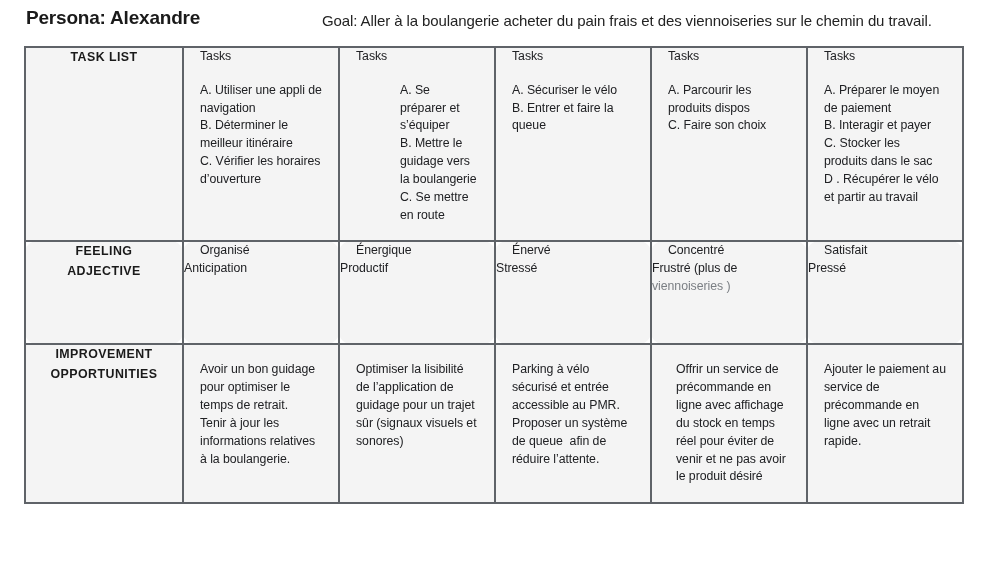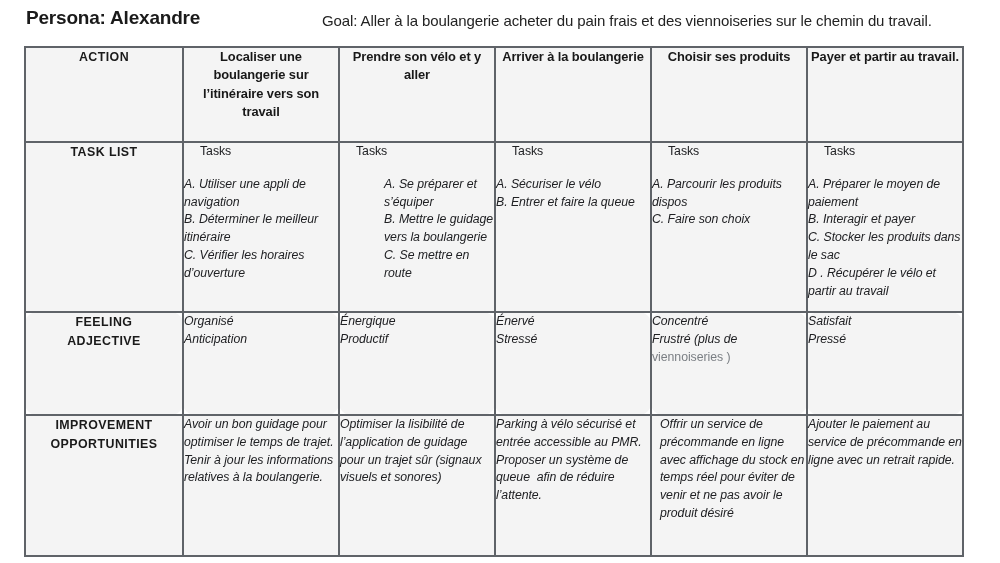--- a/index.html
+++ b/index.html
@@ -111,22 +111,21 @@
   tr.row-tasks td  { height: 168px; }
   tr.row-feeling td{ height: 101px; border-radius: 12px; }
   tr.row-improve td{ height: 139px; }
 
   .tasks-title {
     margin: 0 0 15px 16px;
   }
   .tasks-list,
   .feeling-list,
   .improve-text {
-    margin: 0;
-    font-style: italic;
+    margin: 16px;
   }
   .muted {
     color: #7b7f84;
   }
 </style>
 </head>
 <body>
 
 <div class="page">
 
@@ -139,28 +138,20 @@
     <colgroup>
       <col class="col-label">
       <col class="col-stage">
         <col class="col-stage">
         <col class="col-stage">
         <col class="col-stage">
         <col class="col-stage">
     </colgroup>
     <tbody>
 
-      <tr class="row-action">
-        <td class="row-label" style="white-space: pre-wrap;">ACTION</td>
-        <td class="action-head">Localiser une boulangerie sur l’itinéraire vers son travail</td>
-        <td class="action-head">Prendre son vélo et y aller</td>
-        <td class="action-head">Arriver à la boulangerie</td>
-        <td class="action-head">Choisir ses produits</td>
-        <td class="action-head">Payer et partir au travail.</td>
-      </tr>
 
       <tr class="row-tasks">
         <td class="row-label" style="white-space: pre-wrap;">TASK LIST</td>
         <td class="cell-body">
           <div class="tasks-title">Tasks</div>
           <div class="tasks-list" style="white-space: pre-wrap;">A. Utiliser une appli de navigation
 B. Déterminer le meilleur itinéraire
 C. Vérifier les horaires d’ouverture</div>
         </td>
         <td class="cell-body">
@@ -210,21 +201,21 @@
         <td class="cell-body">
           <span class="feeling-list" style="white-space: pre-wrap;">Satisfait
 Pressé</span><span class="muted"></span>
         </td>
       </tr>
 
       <tr class="row-improve">
         <td class="row-label" style="white-space: pre-wrap;">IMPROVEMENT
 OPPORTUNITIES</td>
         <td class="cell-body">
-          <div class="improve-text" style="white-space: pre-wrap;">Avoir un bon guidage pour optimiser le temps de trajet.
+          <div class="improve-text" style="white-space: pre-wrap;">Avoir un bon guidage pour optimiser le temps de retrait.
 Tenir à jour les informations relatives à la boulangerie.</div>
         </td>
         <td class="cell-body">
           <div class="improve-text" style="white-space: pre-wrap;">Optimiser la lisibilité de l’application de guidage pour un trajet sûr (signaux visuels et sonores)</div>
         </td>
         <td class="cell-body">
           <div class="improve-text" style="white-space: pre-wrap;">Parking à vélo sécurisé et entrée accessible au PMR. Proposer un système de queue  afin de réduire l’attente.</div>
         </td>
         <td class="cell-body">
           <div class="improve-text" style="white-space: pre-wrap; padding-left: 8px;">Offrir un service de précommande en ligne avec affichage du stock en temps réel pour éviter de venir et ne pas avoir le produit désiré</div>

